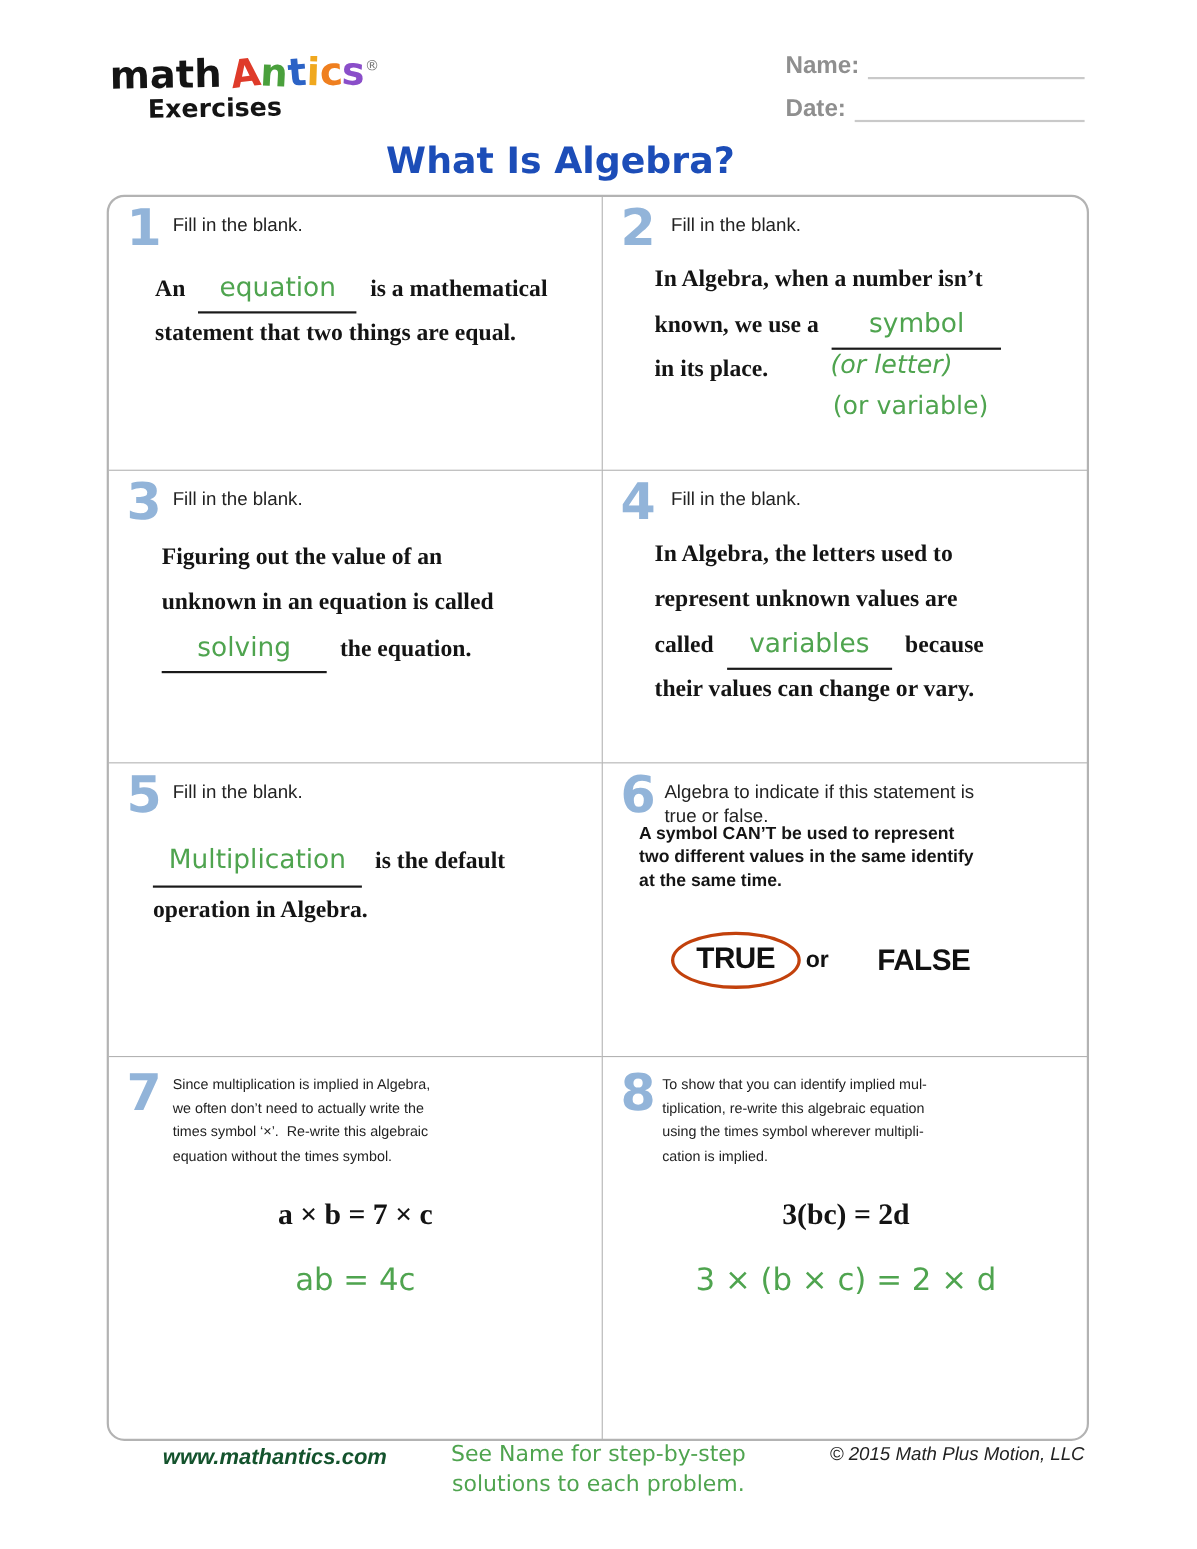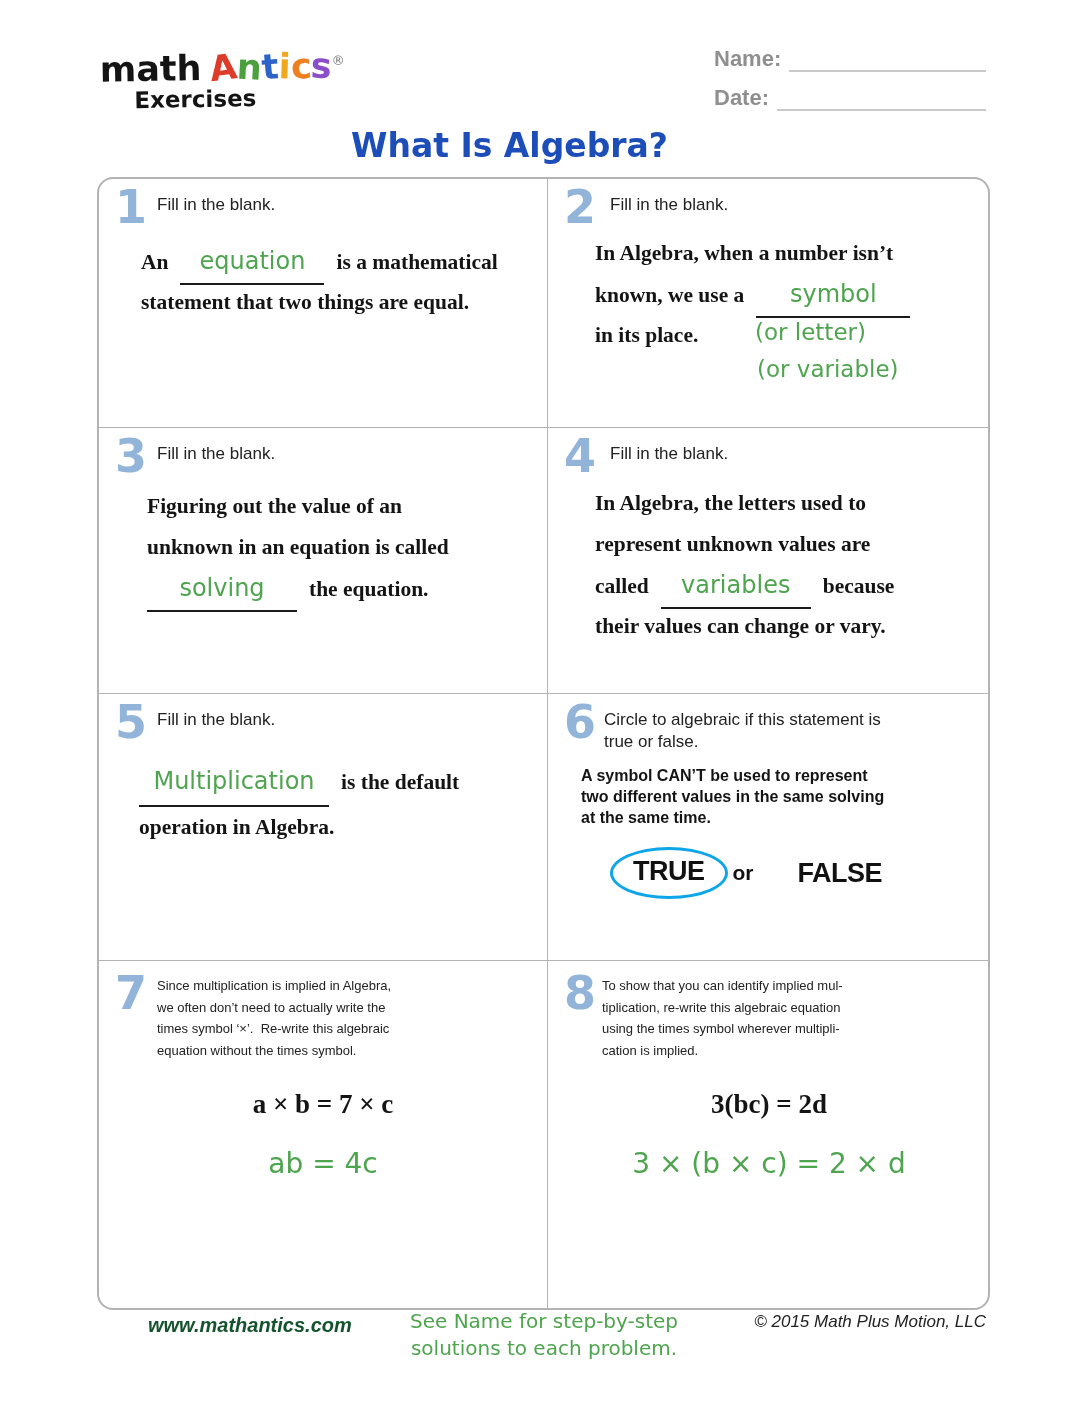--- a/index.html
+++ b/index.html
@@ -54,25 +54,25 @@
 
   .hand { font-family:"DejaVu Sans", sans-serif; color:#4fa44f; }
   .blank { display:inline-block; border-bottom:2px solid #1a1a1a; text-align:center;
            margin:0 12px; padding:0 6px; vertical-align:baseline; }
   .blank .ans { font-family:"DejaVu Sans", sans-serif; color:#4fa44f; font-size:24px; font-weight:normal;margin-top:13px; }
   .blank.first { margin-left:0; }
   .w144 { min-width:144px; } .w150 { min-width:150px; } .w154 { min-width:154px; } .w190 { min-width:190px; }
 
   .q2-note { position:absolute; font-size:23px; white-space:nowrap; }
 
-  .stmt { position:absolute; left:33px; top:71px; font-weight:700; font-size:16px;
+  .stmt { position:absolute; left:33px; top:54px; font-weight:700; font-size:16px;
           line-height:21px; color:#141414; }
   .tf { position:absolute; left:62px; top:153px; display:flex; align-items:center;
         font-family:"Liberation Sans", sans-serif; }
-  .true-oval { border:3px solid #0ea5e9; border-radius:50%; padding:6px 20px 9px; }
+  .true-oval { border:3px solid #c2410c; border-radius:50%; padding:6px 20px 9px; }
   .tf-word { font-weight:700; font-size:27px; letter-spacing:-0.5px; color:#111; }
   .or-word { font-weight:700; font-size:21px; margin-left:5px; color:#111; }
   .false-word { margin-left:44px; }
 
   .eqline { position:absolute; top:128px; width:100%; text-align:center;
             font-family:"Liberation Serif","DejaVu Serif",serif; font-weight:700; font-size:27px; color:#141414; }
   .ansline { position:absolute; top:186px; width:100%; text-align:center; font-size:28px; }
 
   
   .footer-left { position:absolute; left:108px; top:1314px; font-style:italic; font-weight:700;
@@ -116,21 +116,21 @@
     </div>
 
     <div class="cell row-1 col-right">
       <span class="qnum">2</span>
       <span class="instr" style="left:62px;">Fill in the blank.</span>
       <div class="serifbody" style="left:47px; top:54px;">
         <div class="bline"><span>In Algebra, when a number isn’t</span></div>
         <div class="bline"><span>known, we use a</span><span class="blank w154"><span class="ans">symbol</span></span></div>
         <div class="bline"><span>in its place.</span></div>
       </div>
-      <span class="q2-note hand" style="left:207px; top:140px;">(or letter)</span>
+      <span class="q2-note hand" style="left:207px; top:140px;font-style:italic;">(or letter)</span>
       <span class="q2-note hand" style="left:209px; top:177px;">(or variable)</span>
     </div>
 
     <div class="cell row-2 col-left">
       <span class="qnum">3</span>
       <span class="instr">Fill in the blank.</span>
       <div class="serifbody" style="left:48px; top:58px;">
         <div class="bline"><span>Figuring out the value of an</span></div>
         <div class="bline"><span>unknown in an equation is called</span></div>
         <div class="bline"><span class="blank w150 first"><span class="ans">solving</span></span><span>the equation.</span></div>
@@ -153,26 +153,26 @@
       <span class="instr">Fill in the blank.</span>
       <div class="serifbody" style="left:40px; top:64px;">
         <div class="bline bline-tall"><span class="blank w190 first"><span class="ans">Multiplication</span></span><span>is the default</span></div>
         <div class="bline bline-tall"><span>operation in Algebra.</span></div>
       </div>
     </div>
 
     <div class="cell row-3 col-right">
       <span class="qnum">6</span>
       <div class="instr-multi" style="left:56px; top:15px; font-size:17px; line-height:22px;">
-        <div>Circle to algebraic if this statement is</div>
+        <div>Algebra to indicate if this statement is</div>
         <div>true or false.</div>
       </div>
       <div class="stmt">
         <div>A symbol CAN’T be used to represent</div>
-        <div>two different values in the same solving</div>
+        <div>two different values in the same identify</div>
         <div>at the same time.</div>
       </div>
       <div class="tf">
         <span class="true-oval"><span class="tf-word">TRUE</span></span>
         <span class="or-word">or</span>
         <span class="tf-word false-word">FALSE</span>
       </div>
     </div>
 
     <div class="cell row-4 col-left">

